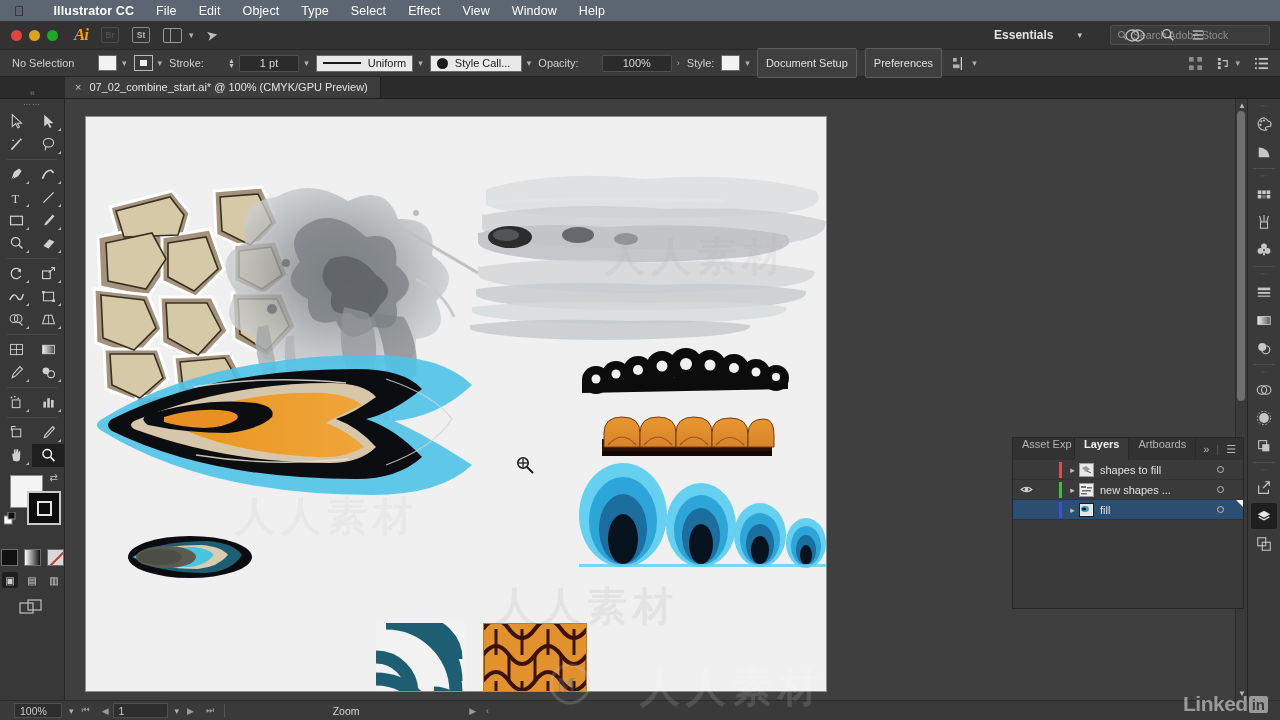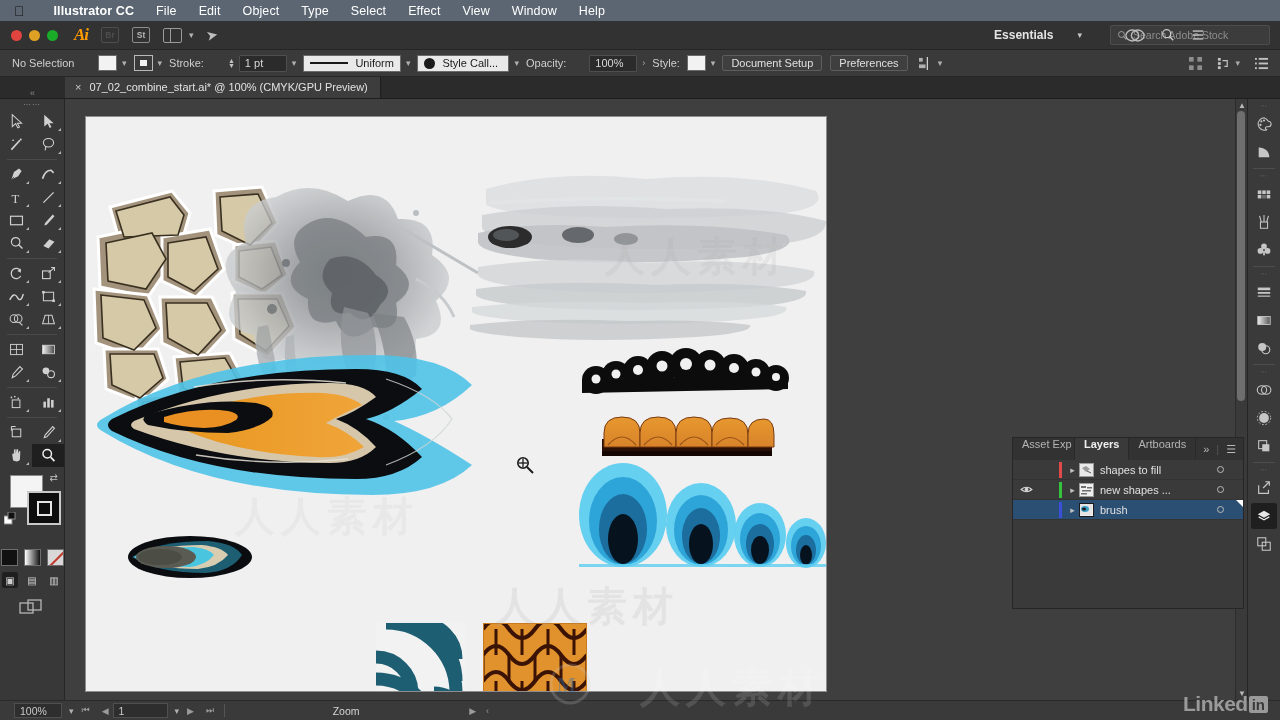--- a/index.html
+++ b/index.html
@@ -45,26 +45,26 @@
     display:flex; align-items:center; font-size:11px; color:#d2d2d2; padding-left:12px;
     gap:0; position:relative;}
   .ctl-label { color:#cfcfcf; font-size:11px; white-space:nowrap; }
   .swatch { width:19px;height:16px;background:#f2f2f2;border:1px solid #6a6a6a; }
   .swatch.stroke { background:#3a3a3a; border:1px solid #b9b9b9;
      display:flex;align-items:center;justify-content:center;}
   .swatch.stroke i { width:7px;height:6px;background:#f2f2f2;display:block;}
   .mini-chev{color:#b0b0b0;font-size:9px;margin:0 7px 0 5px;}
   .stepper{display:flex;flex-direction:column;line-height:5px;color:#c3c3c3;font-size:7px;margin-right:4px;}
   .numfield { height:17px;background:#2b2b2b;border:1px solid #4f4f4f;border-radius:1px;
-    color:#d8d8d8;font-size:11px;display:flex;align-items:center;padding:0 5px;min-width:48px;}
+    color:#d8d8d8;font-size:11px;display:flex;align-items:center;padding:0 20px;min-width:48px;}
   .widefield { height:17px;background:#e9e9e9;border:1px solid #6a6a6a;border-radius:1px;
     color:#1a1a1a;font-size:11px;display:flex;align-items:center;gap:7px;padding:0 6px;min-width:92px;}
   .profline{display:block;width:38px;height:2.5px;background:#1a1a1a;}
   .brushdot{width:11px;height:11px;border-radius:50%;background:#1a1a1a;flex:0 0 auto;}
-  .btn { height:16px;border:1px solid #5d5d5d;border-radius:2px;background:#3f3f3f;
+  .btn { height:30px;border:1px solid #5d5d5d;border-radius:2px;background:#3f3f3f;
     color:#e0e0e0;font-size:11px;display:flex;align-items:center;padding:0 8px;}
   .rightctl{margin-left:auto;display:flex;align-items:center;gap:15px;padding-right:12px;color:#9e9e9e;}
 
   
   .tabbar { height:22px; background:#2b2b2b; display:flex; align-items:flex-end;
     border-bottom:1px solid #1e1e1e; }
   .tab { height:22px;background:#3d3d3d;display:flex;align-items:center;gap:8px;
     padding:0 12px 0 10px;font-size:11px;color:#e2e2e2;border-right:1px solid #1e1e1e;}
   .tab .x{color:#c9c9c9;font-size:11px;}
 
@@ -1037,21 +1037,21 @@
     <span class="llock"></span>
     <span class="lcolor" style="background:#3b4fd8"></span>
     <span class="larrow">▸</span>
     <span class="lthumb" style="border:1.5px solid #1a1a1a">
       <svg width="12" height="11" viewBox="0 0 12 11">
           <rect width="12" height="11" fill="#e4e4e4"></rect>
       <ellipse cx="5" cy="5" rx="4" ry="3" fill="#3a9cc4"></ellipse>
           <ellipse cx="4" cy="5" rx="2" ry="1.6" fill="#1a1a1a"></ellipse>
         </svg>
     </span>
-    <span class="lname">brush</span>
+    <span class="lname">fill</span>
     <span class="ltarget">
         <i></i>
       </span>
     <span class="lfill"></span>
     <span class="selcorner"></span>
   </div>
 
   <div class="lbody"></div>
 
 </div>

